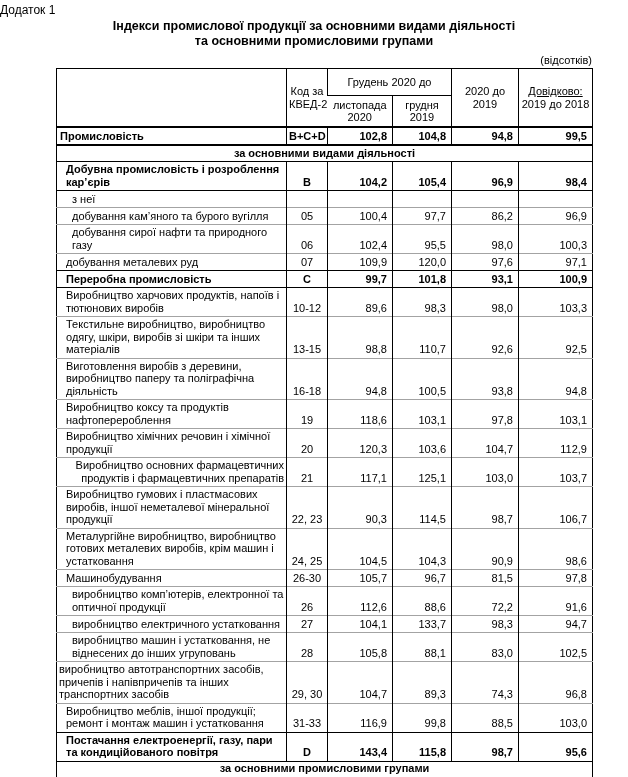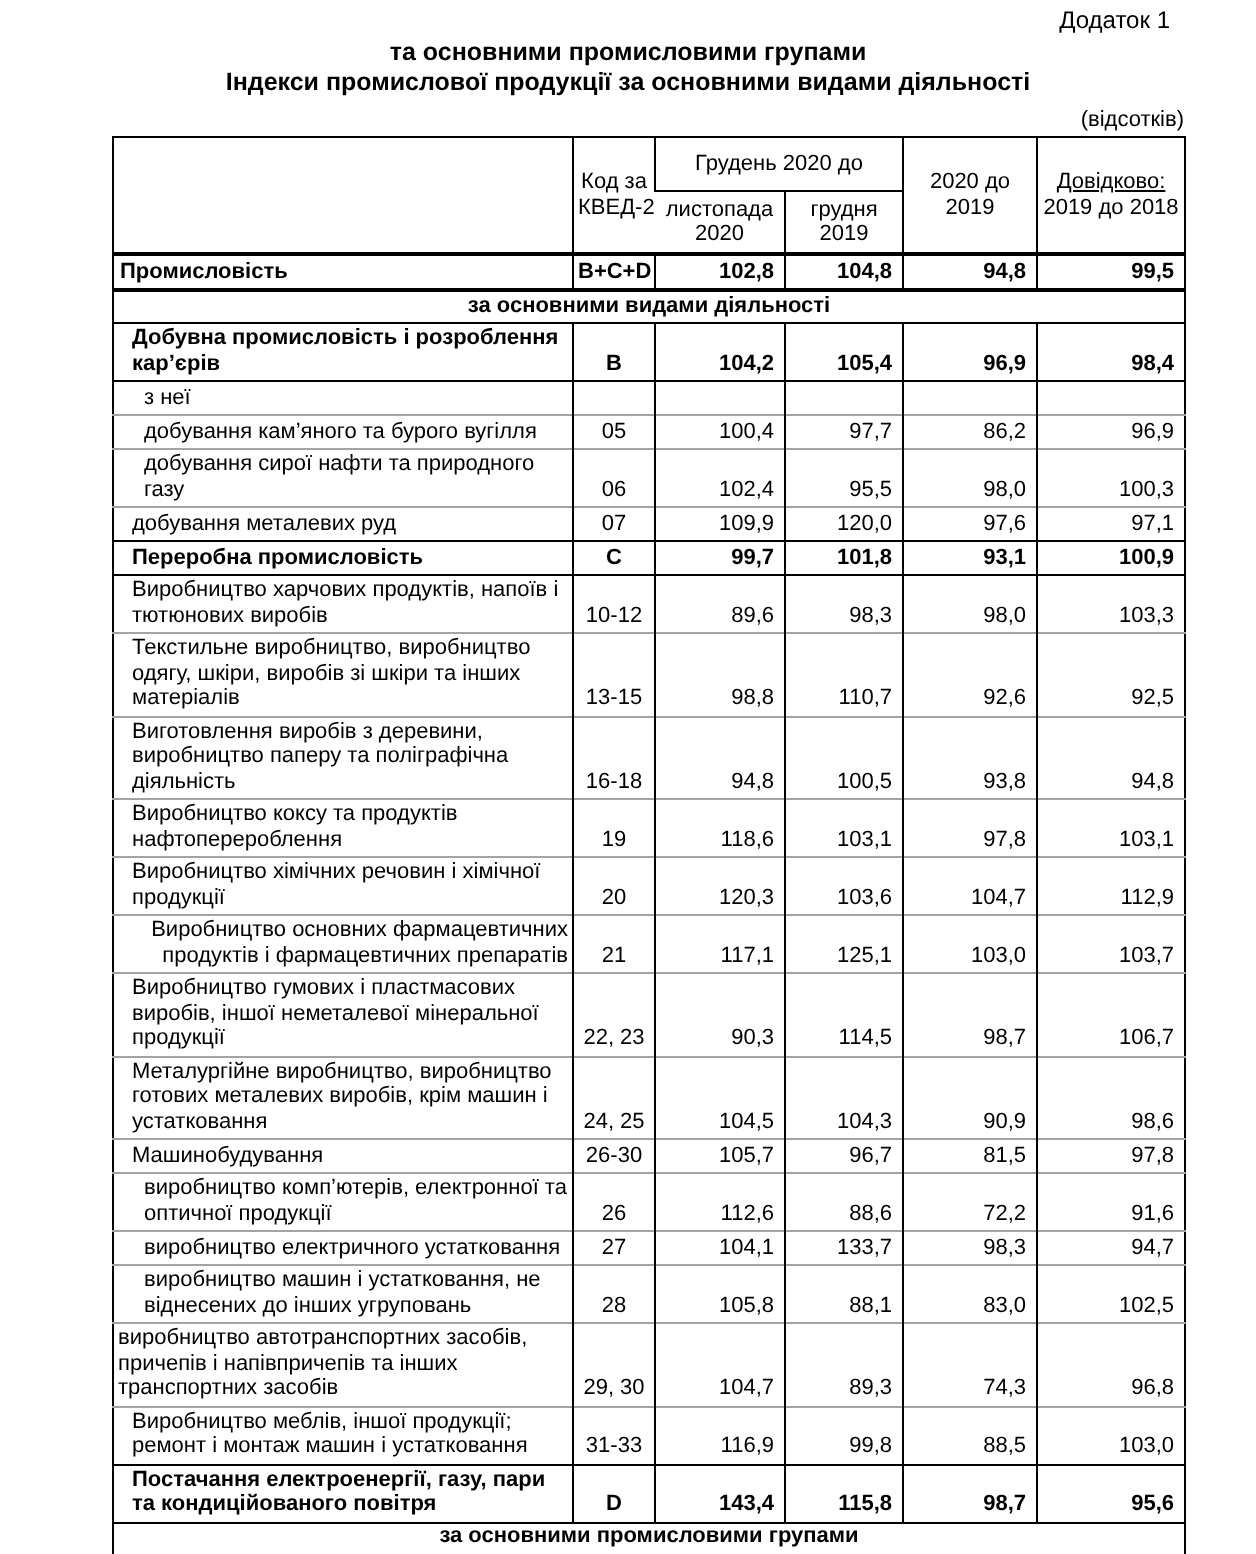--- a/index.html
+++ b/index.html
@@ -3,21 +3,20 @@
 <meta charset="utf-8">
 <style>
   html,body { margin:0; padding:0; }
   body {
     width:628px; height:777px;
     background:#ffffff; color:#000;
     font-family:"Liberation Sans", sans-serif;
     overflow:hidden;
   }
   .appendix {
-    text-align:right;
     font-size:12px; line-height:14px;
     padding:3px 43px 0 0;
   }
   .title {
     text-align:center;
     font-weight:bold;
     font-size:12.5px; line-height:15px;
     margin-top:2px;
   }
   .table-wrap { margin-left:56px; width:536px; }
@@ -63,22 +62,22 @@
   td.c-code { text-align:center; }
   td.c-num  { text-align:right; padding-right:5px; }
   td.c-label { text-align:left; }
 </style>
 </head>
 <body>
 
 <div>
   <div class="appendix">Додаток 1</div>
   <div class="title">
+    <div>Індекси промислової продукції за основними видами діяльності</div>
     <div>та основними промисловими групами</div>
-    <div>Індекси промислової продукції за основними видами діяльності</div>
   </div>
   <div class="table-wrap">
     <div class="units">(відсотків)</div>
     <table class="idx">
       <colgroup>
         <col class="c1">
           <col class="c2">
           <col class="c3">
           <col class="c4">
           <col class="c5">

